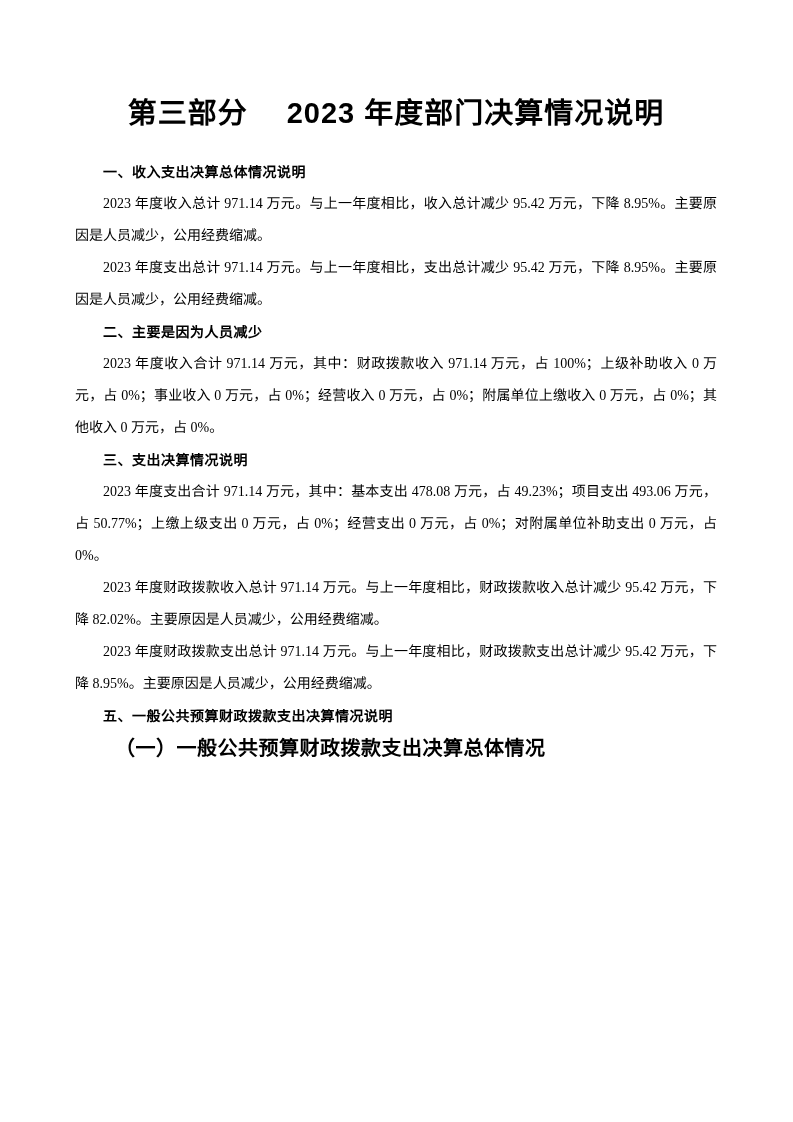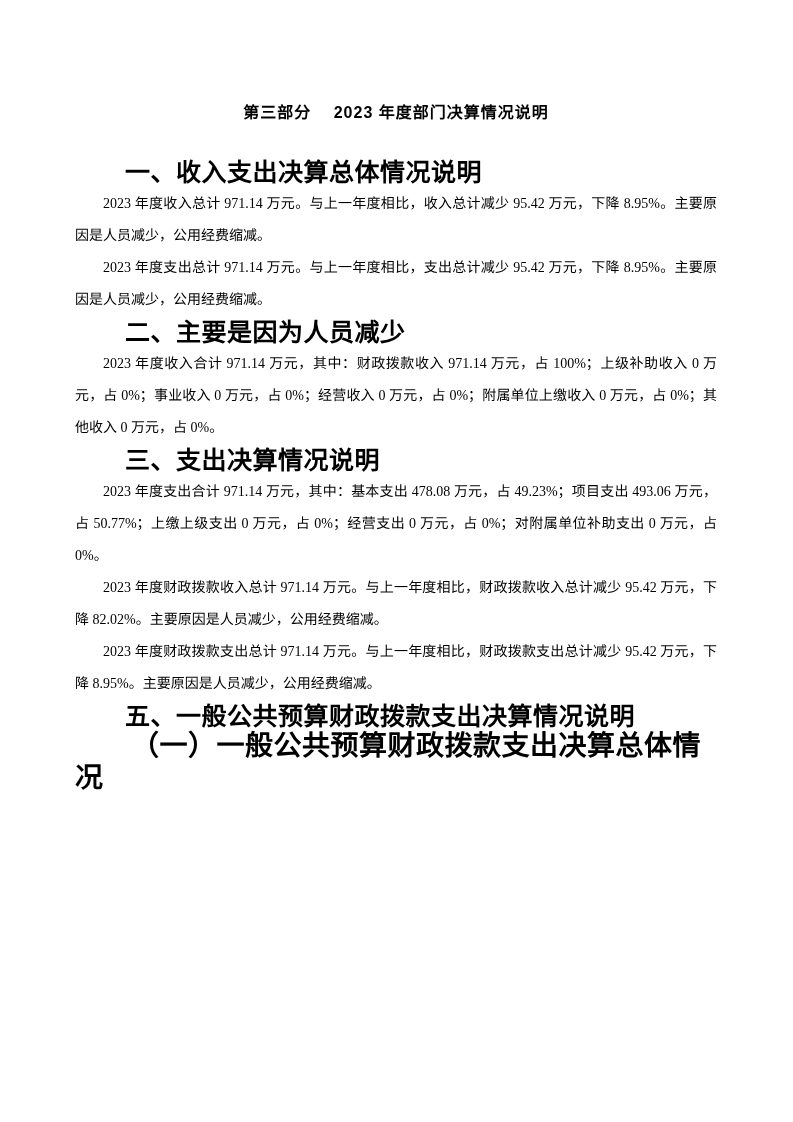--- a/index.html
+++ b/index.html
@@ -12,39 +12,39 @@
     color: #000000;
   }
   .page {
     width: 793px;
     height: 1122px;
     background: #ffffff;
     padding: 96px 76px 0 75px;
   }
   .doc-title {
     font-family: "Liberation Sans", "DejaVu Sans", sans-serif;
-    font-size: 16px;
+    font-size: 29px;
     font-weight: bold;
     text-align: center;
     line-height: 34px;
     margin-bottom: 26px;
     letter-spacing: 1px;
     white-space: pre;
   }
   .sec-heading {
     font-family: "Liberation Sans", "DejaVu Sans", sans-serif;
-    font-size: 25px;
+    font-size: 14px;
     font-weight: bold;
     line-height: 32px;
     text-indent: 2em;
     letter-spacing: 0.5px;
   }
   .sub-heading {
-    font-family: Liberation Mono, monospace;
-    font-size: 28px;
+    font-family: Liberation Sans, sans-serif;
+    font-size: 20px;
     font-weight: bold;
     line-height: 32px;
     text-indent: 2em;
     letter-spacing: 0.5px;
   }
   .para {
     font-size: 14px;
     line-height: 32px;
     text-indent: 2em;
     text-align: justify;

